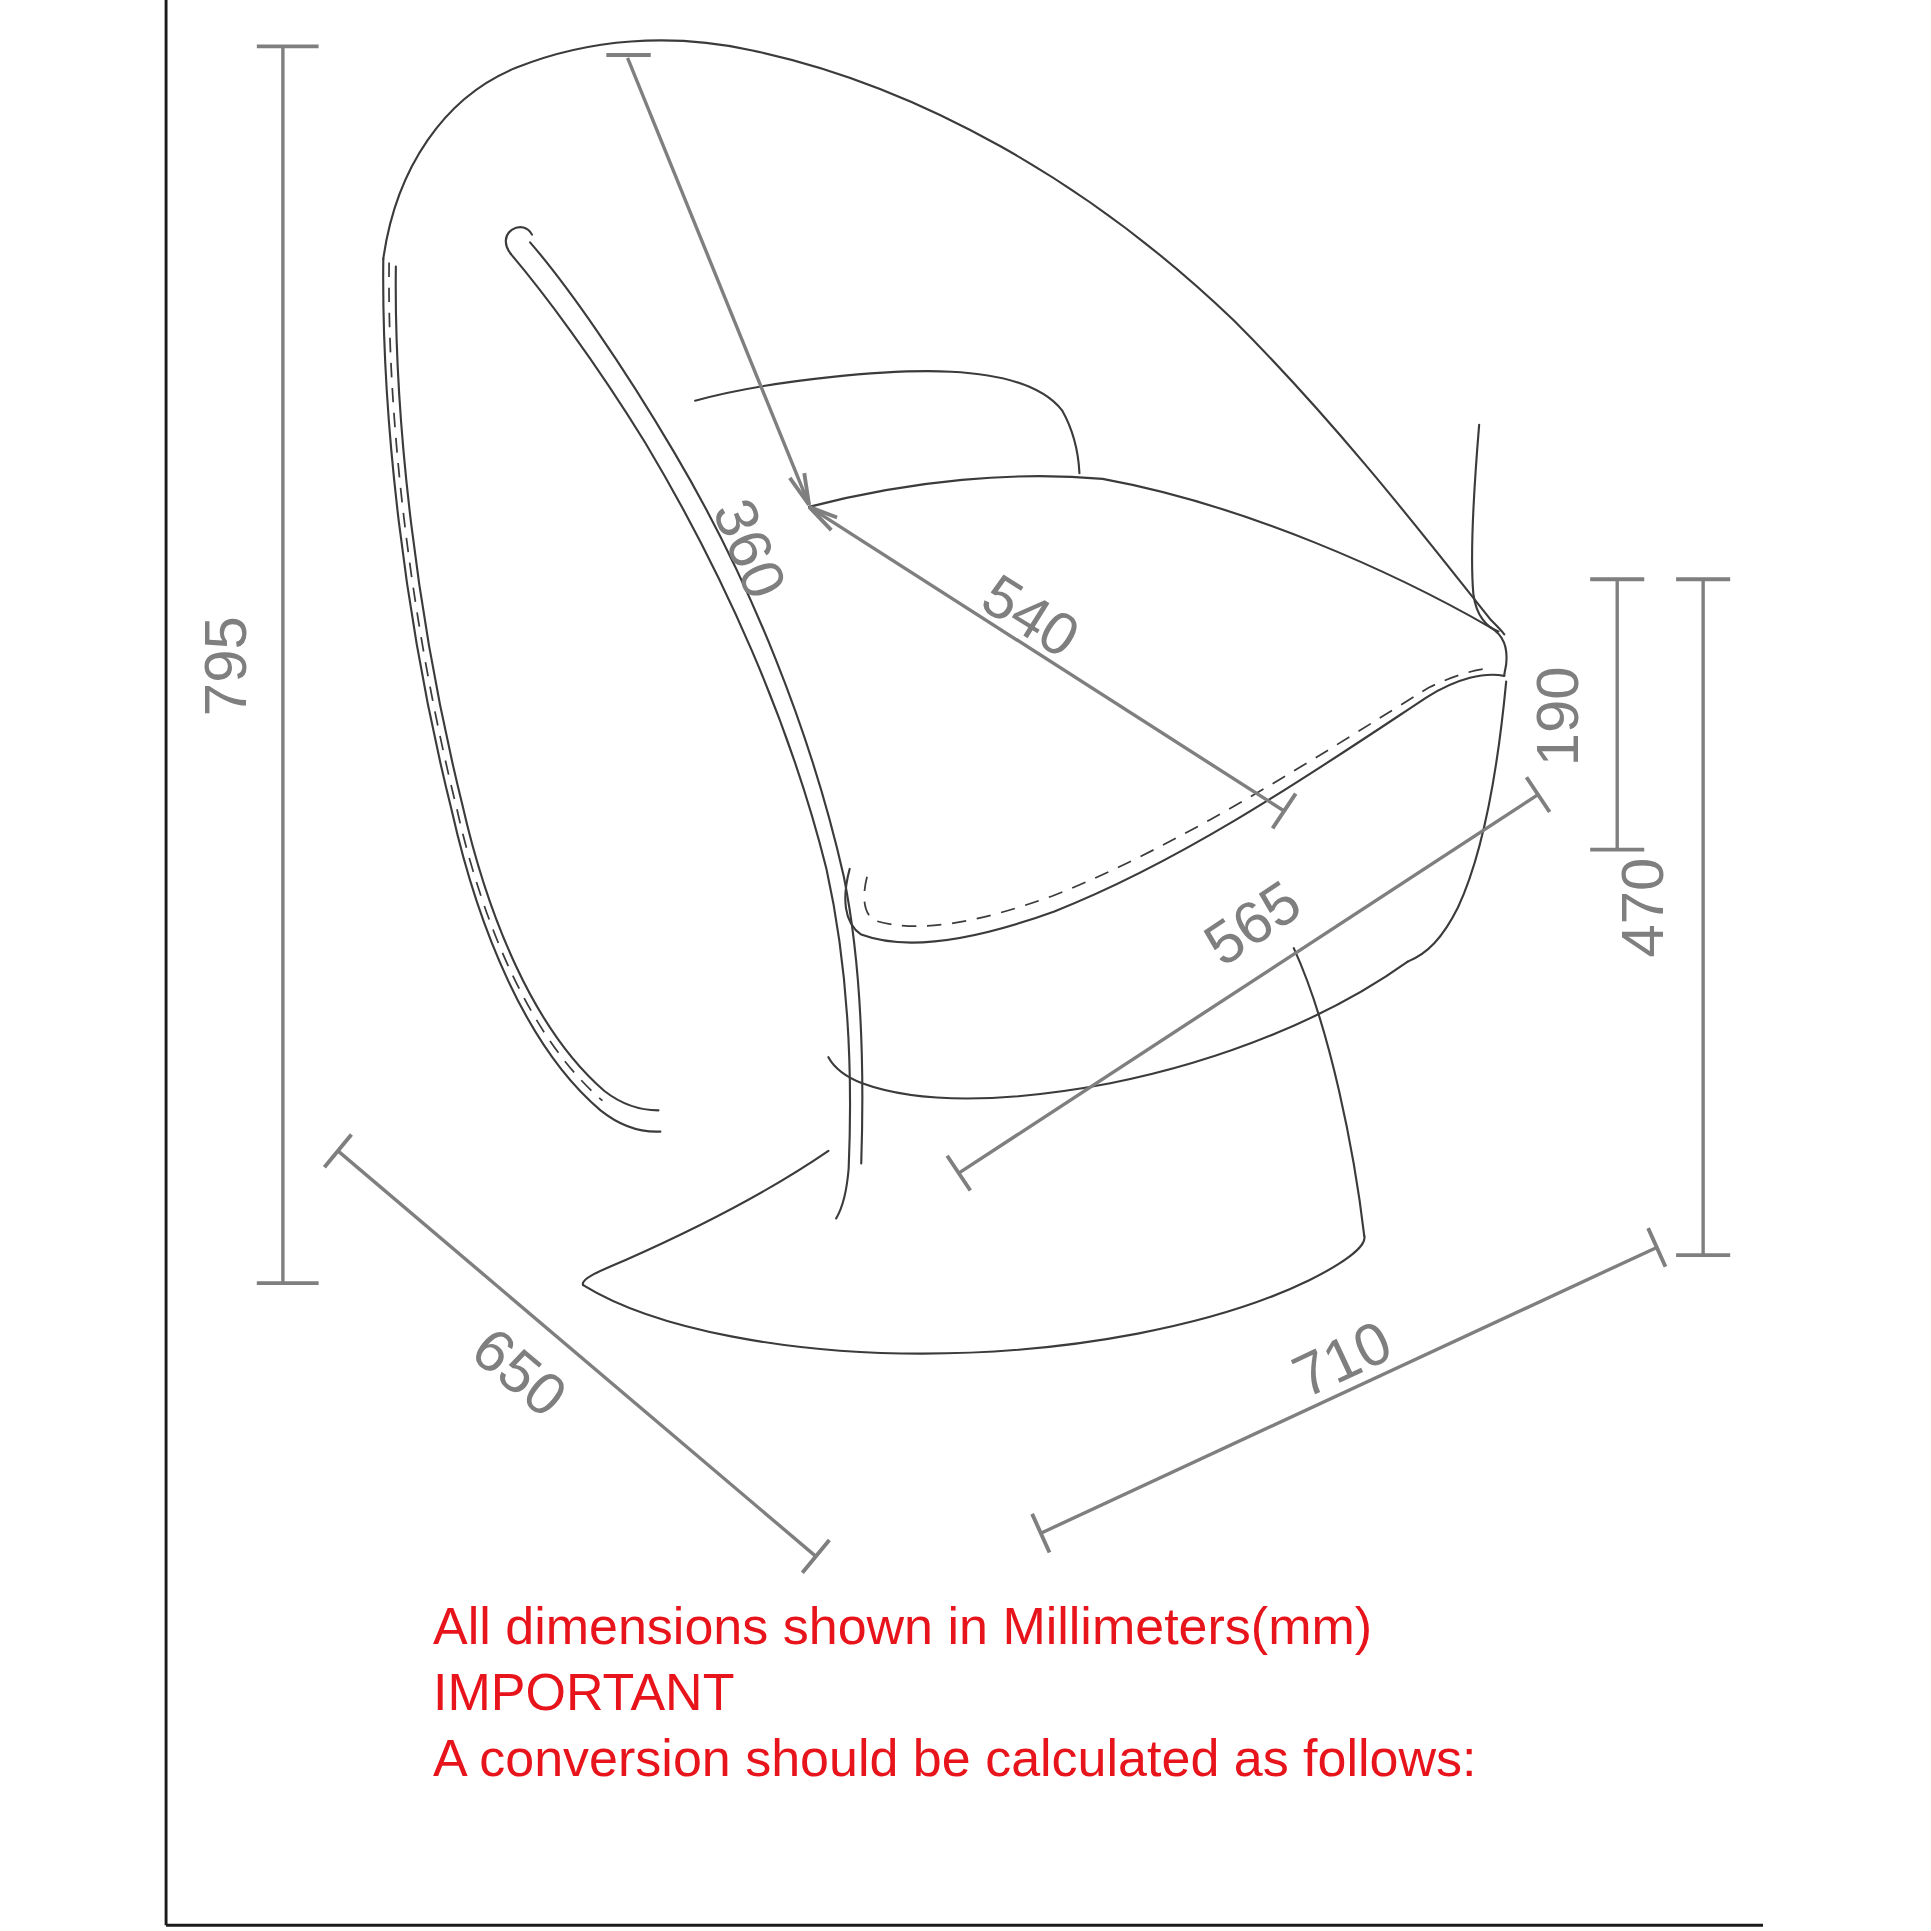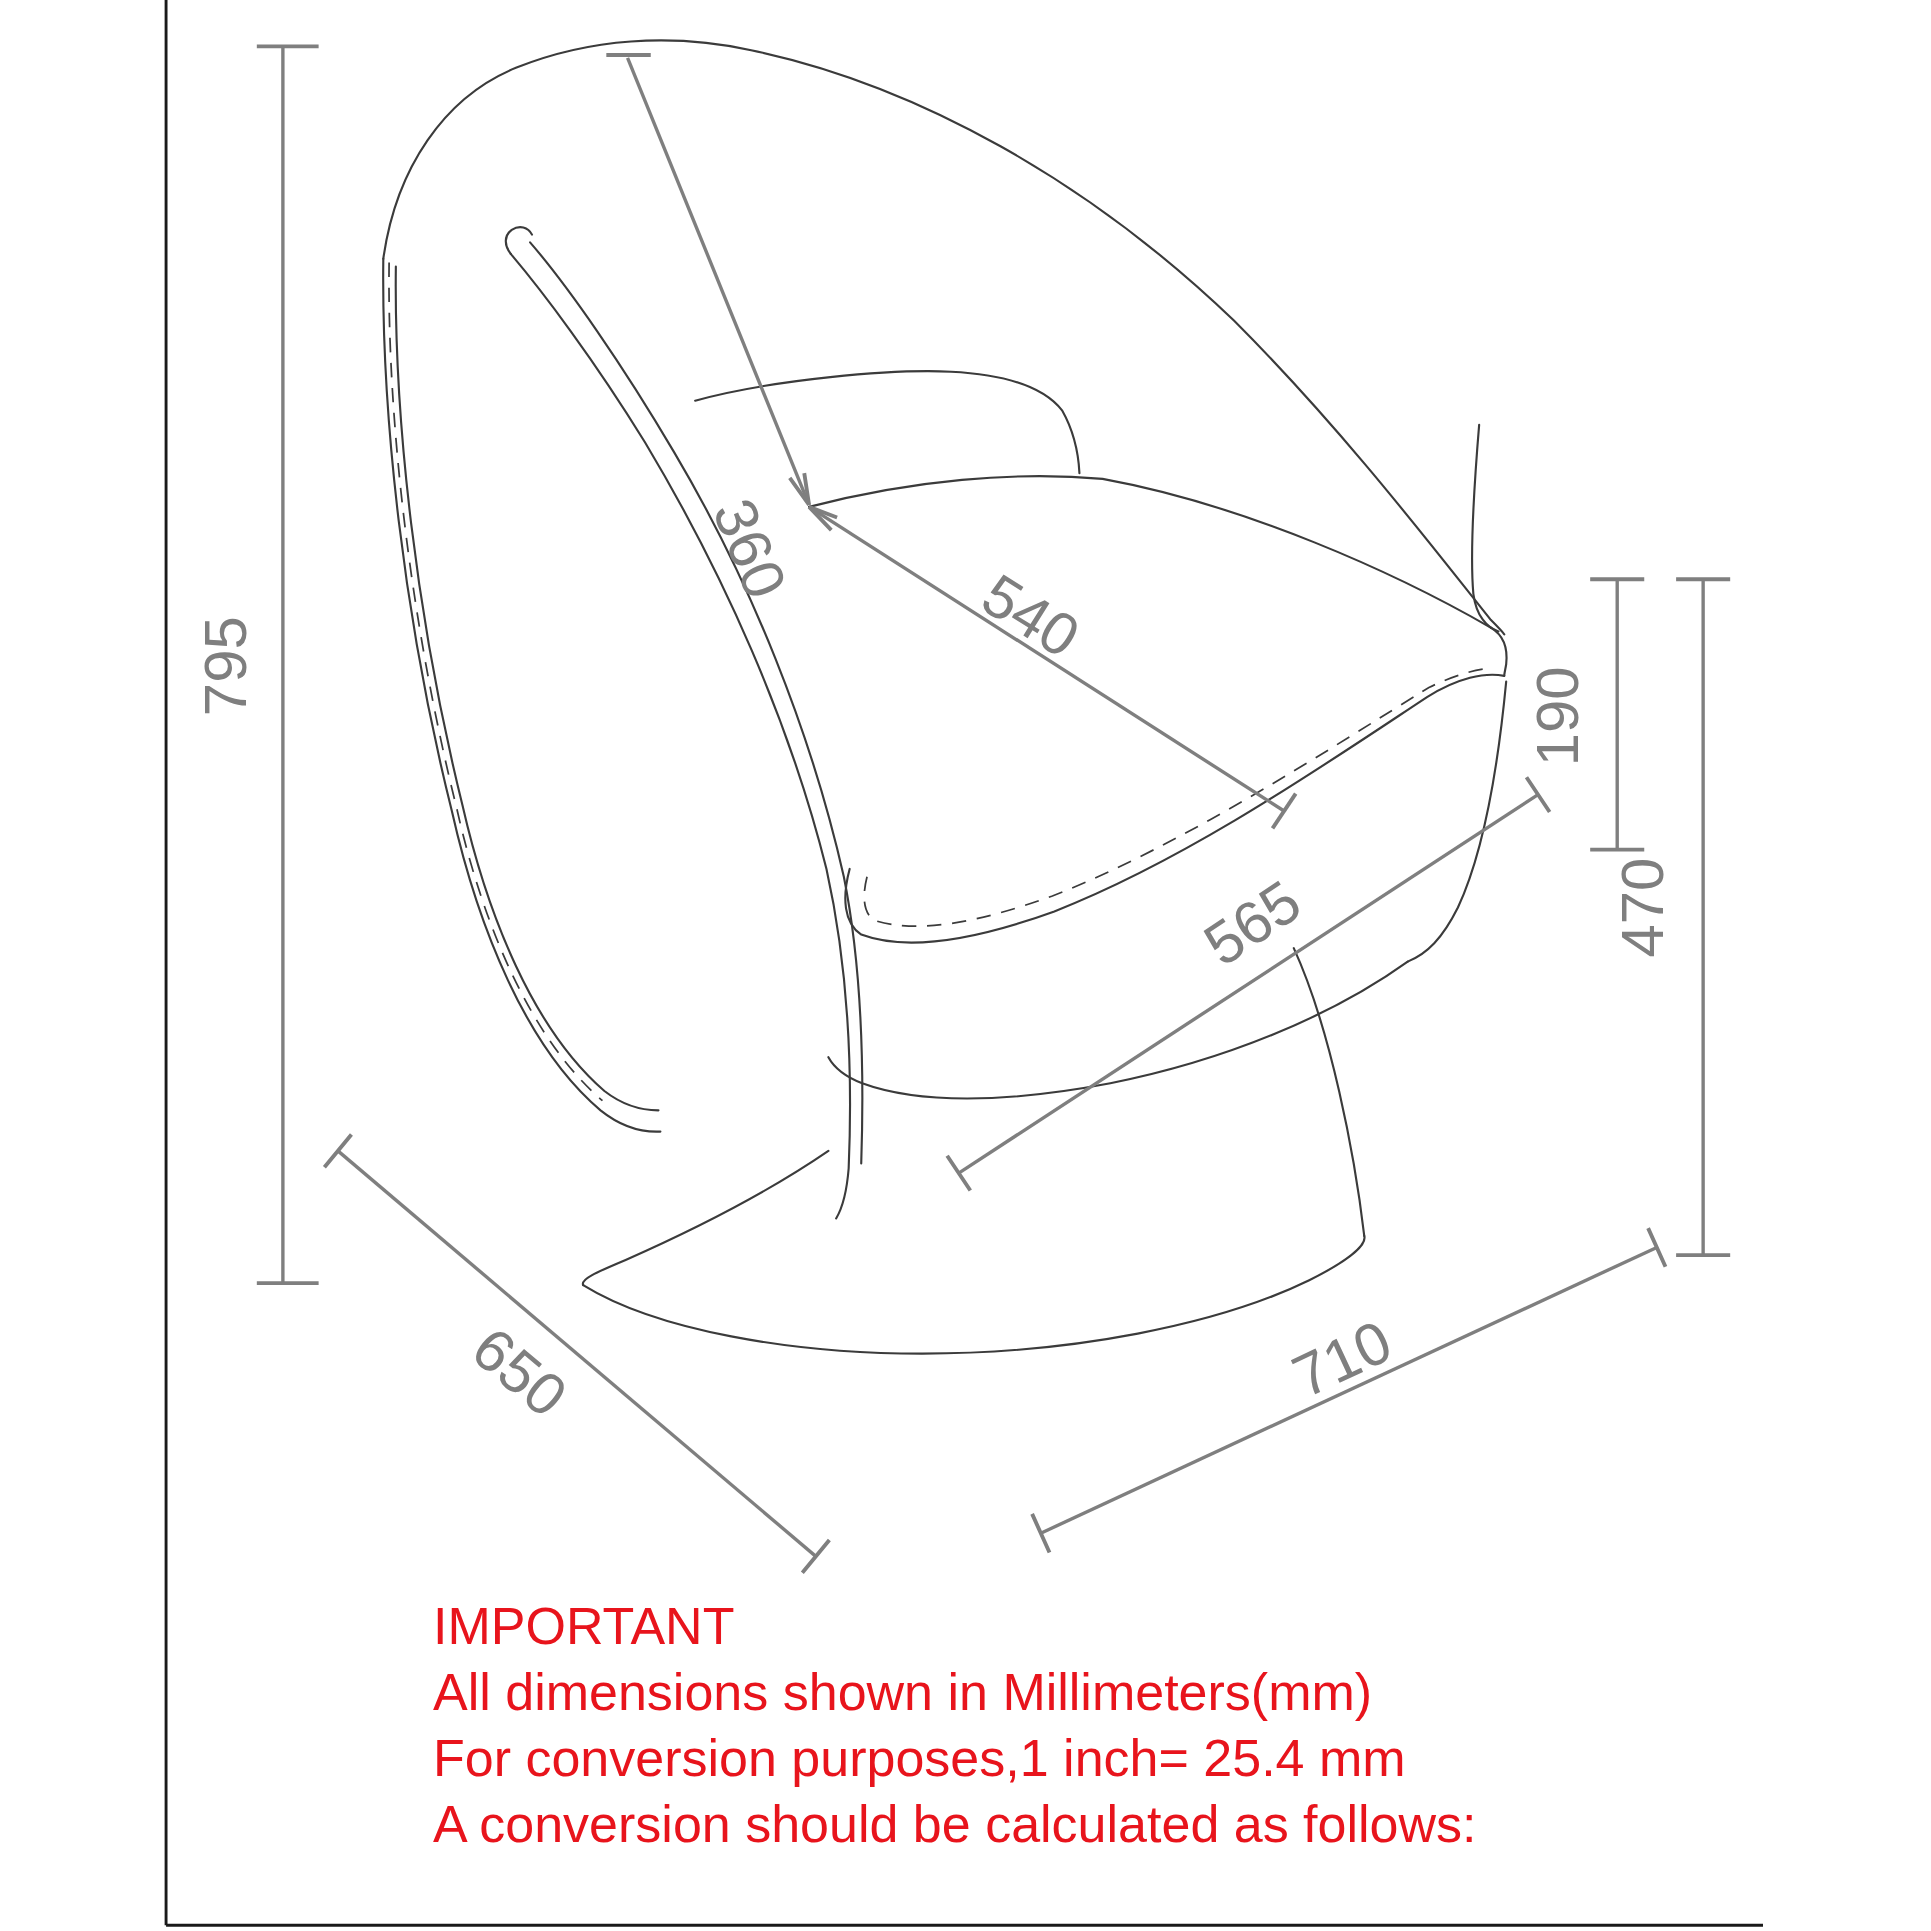--- a/index.html
+++ b/index.html
@@ -122,20 +122,19 @@
 
       <text class="dim-text" transform="translate(1706,940) rotate(-90)" text-anchor="middle" dominant-baseline="middle">470</text>
 
       <text class="dim-text" transform="translate(535,1425) rotate(40)" text-anchor="middle" dominant-baseline="middle">650</text>
 
       <text class="dim-text" transform="translate(1392,1412) rotate(-25)" text-anchor="middle" dominant-baseline="middle">710</text>
     </g>
   </svg>
 
   <div id="notes">
+    <div class="t">All dimensions shown in Millimeters(mm)</div>
     <div class="t">IMPORTANT</div>
-    <div class="t">All dimensions shown in Millimeters(mm)</div>
-    <div class="t">For conversion purposes,1 inch= 25.4 mm</div>
     <div class="t">A conversion should be calculated as follows:</div>
   </div>
 
 </div>
 
 
 </body></html>

